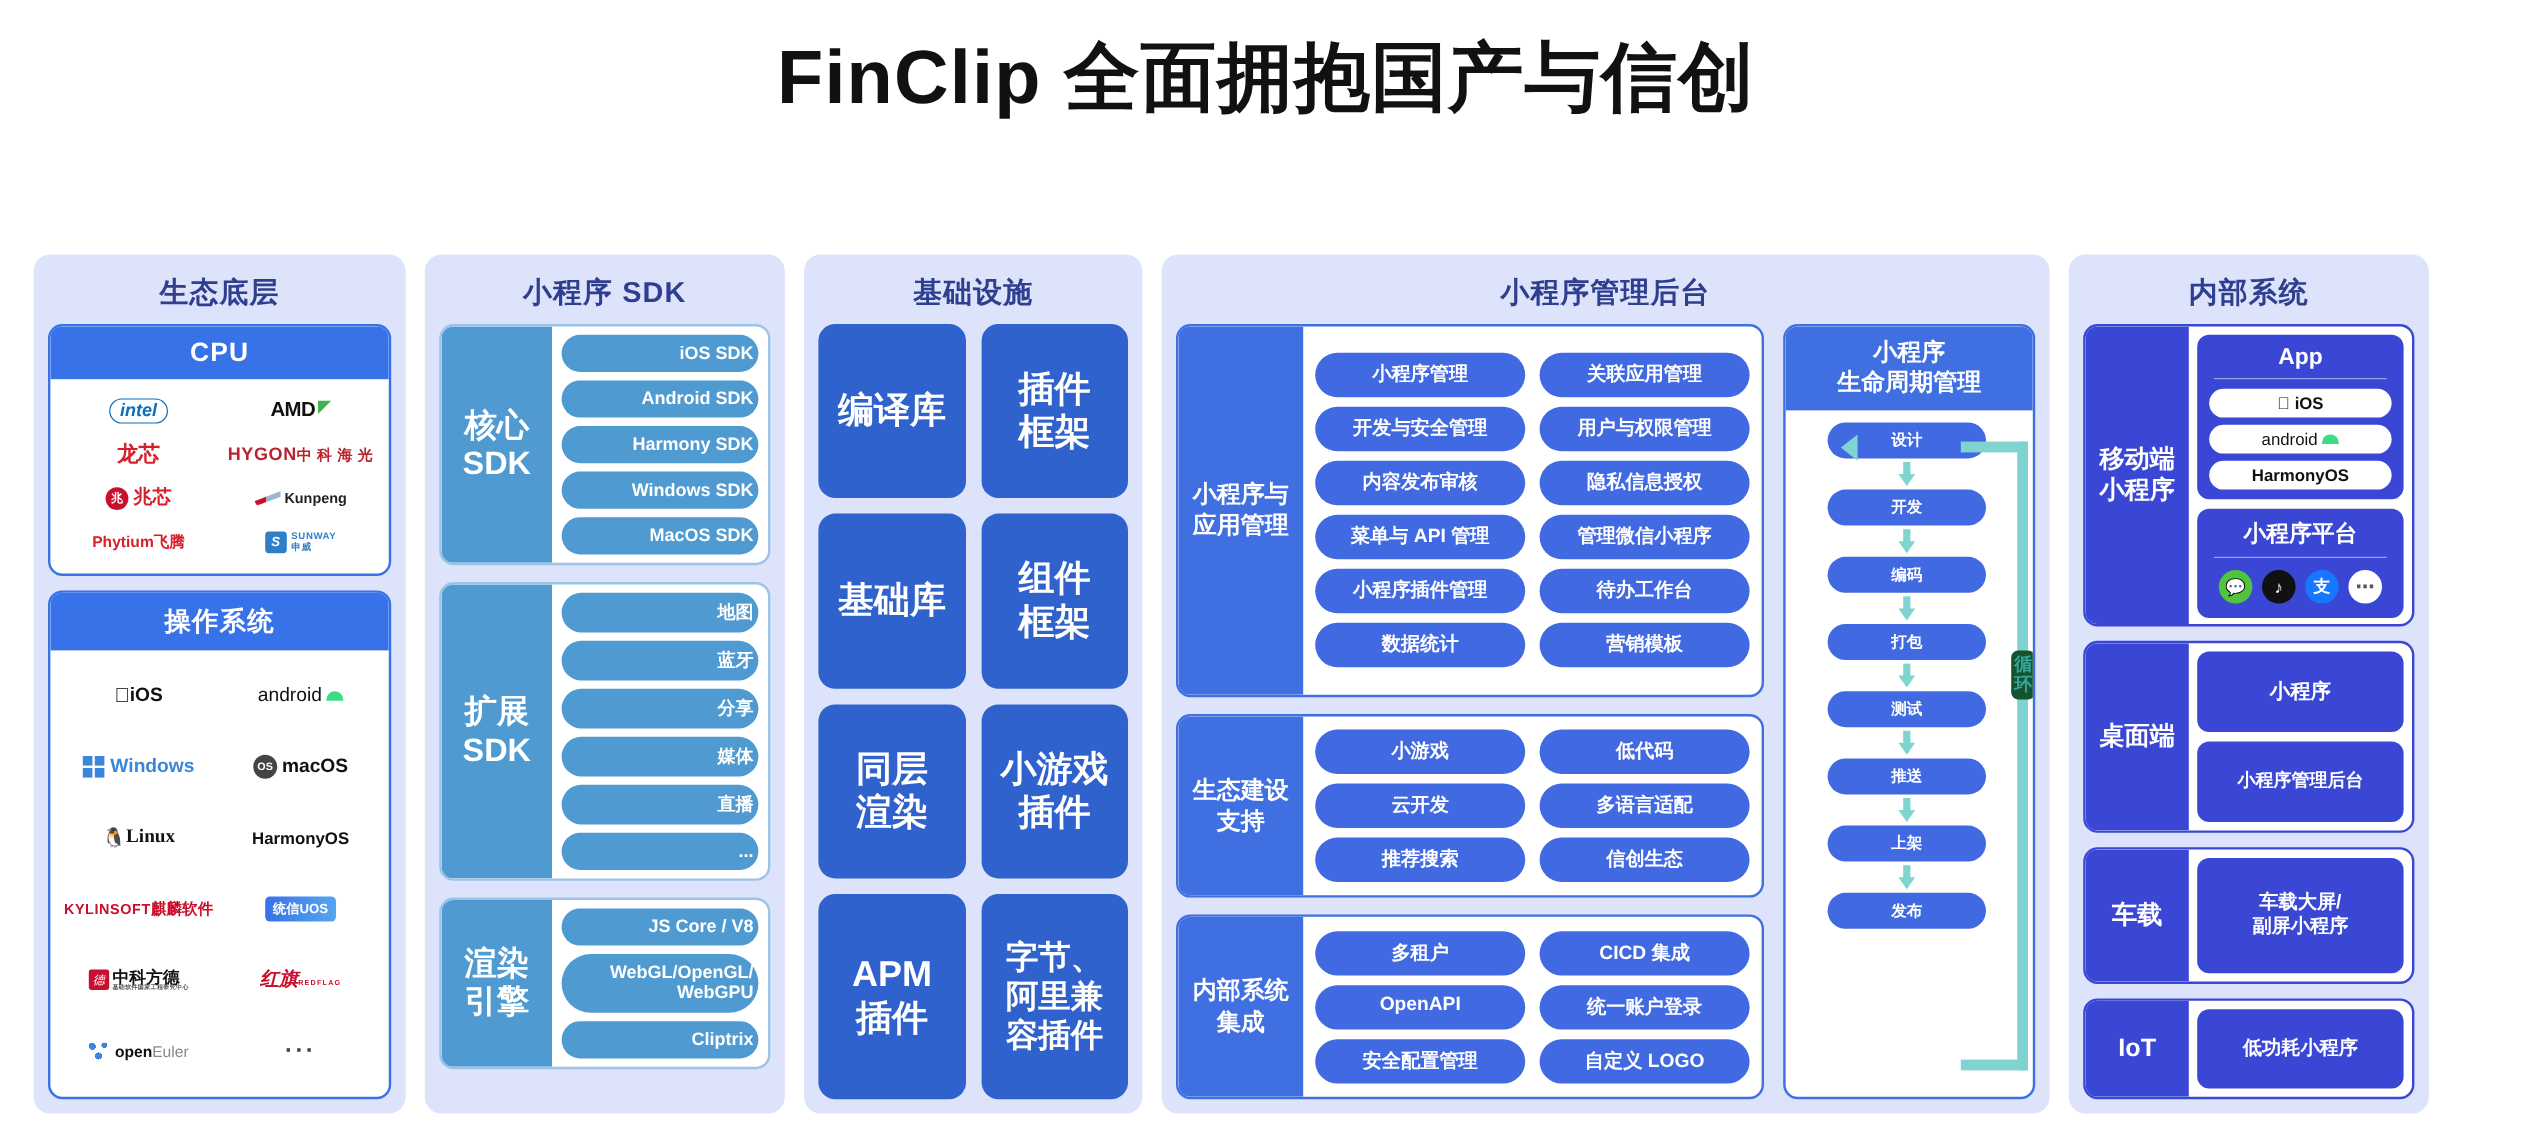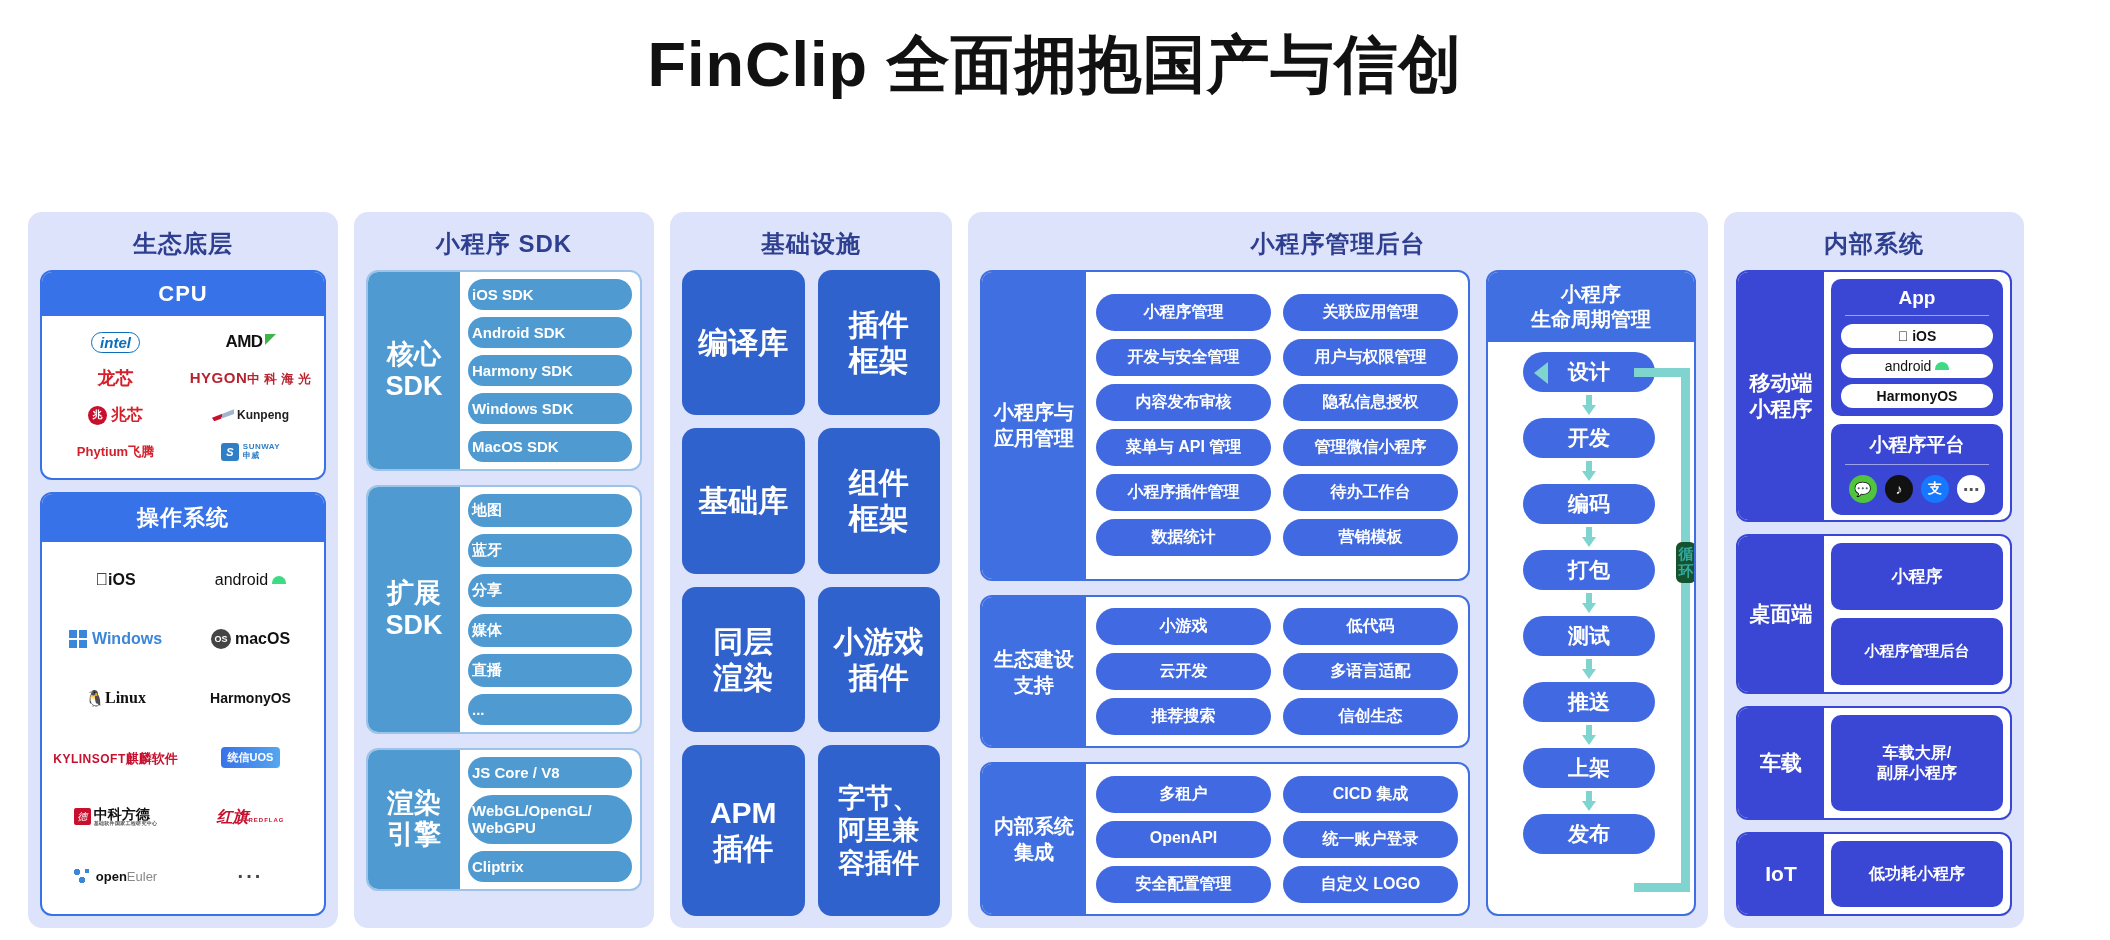--- a/index.html
+++ b/index.html
@@ -109,21 +109,21 @@
   }
   .sdk-left {
     background: #4e9ad1; color: #fff;
     width: 92px; flex: none;
     display: flex; align-items: center; justify-content: center;
     font-size: 27px; font-weight: 700; line-height: 1.15; text-align: center;
   }
   .sdk-right { flex: 1; padding: 7px 8px; display: flex; flex-direction: column; gap: 7px; }
   .pill-lt {
     background: #4e9ad1; color: #fff; border-radius: 999px;
-    text-align: left; font-size: 15px; font-weight: 700;
+    text-align: right; font-size: 15px; font-weight: 700;
     padding: 7px 4px; white-space: nowrap;
   }
   .pill-lt.two { white-space: normal; line-height: 1.15; }
 
   
   .c3 { width: 282px; height: 716px; }
   .infra-grid { display: grid; grid-template-columns: 1fr 1fr; gap: 13px; flex:1; }
   .infra-card {
     background: #2f62cc; color: #fff; border-radius: 14px;
     display: flex; align-items: center; justify-content: center;
@@ -157,21 +157,21 @@
     background: #ffffff; border: 2px solid #3f6fe0; border-radius: 12px;
     display: flex; flex-direction: column; overflow: hidden;
   }
   .lc-head {
     background: #3f6fe0; color: #fff; text-align: center;
     font-size: 20px; font-weight: 700; line-height: 1.25; padding: 10px 4px;
   }
   .lc-body { position: relative; flex: 1; padding: 10px 14px 10px 10px; display: flex; flex-direction: column; align-items: center; }
   .lc-step {
     width: 132px; background: #4169e1; color: #fff; border-radius: 999px;
-    text-align: center; font-size: 21px; font-weight: 700; padding: 6px 0;
+    text-align: center; font-size: 13px; font-weight: 700; padding: 6px 0;
   }
   .lc-arrow { width: 14px; height: 20px; margin: 3px 0; position: relative; }
   .lc-arrow::before { content:""; position:absolute; left:4px; top:0; width:6px; height:12px; background:#7fd4cf;}
   .lc-arrow::after { content:""; position:absolute; left:0; top:10px; width:0;height:0;border-left:7px solid transparent;border-right:7px solid transparent;border-top:10px solid #7fd4cf;}
   .lc-loop { position: absolute; right: 4px; top: 26px; bottom: 22px; width: 9px; background: #7fd4cf; border-radius: 3px; }
   .lc-loop-top { position: absolute; right: 4px; top: 26px; width: 56px; height: 9px; background: #7fd4cf; }
   .lc-loop-bot { position: absolute; right: 4px; bottom: 22px; width: 56px; height: 9px; background: #7fd4cf; }
   .lc-loop-head { position:absolute; left: 46px; top: 20px; width:0;height:0;border-top:11px solid transparent;border-bottom:11px solid transparent;border-right:14px solid #7fd4cf;}
   .lc-loop-text {
     position: absolute; right: -2px; top: 200px;

